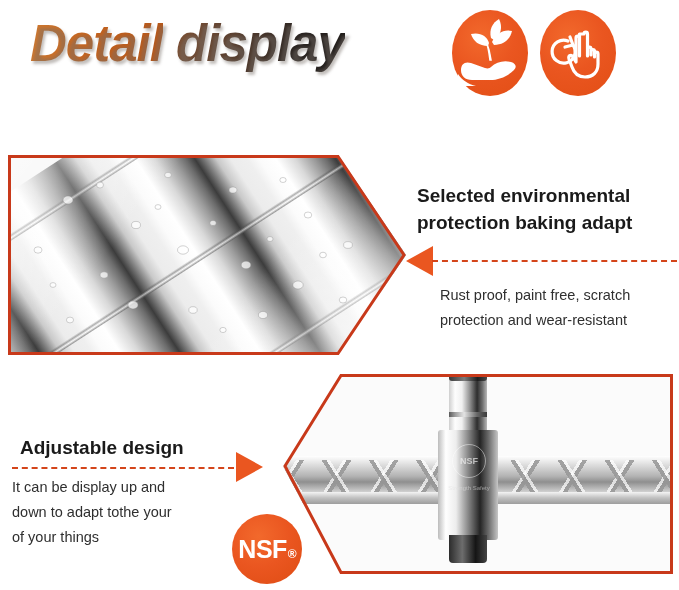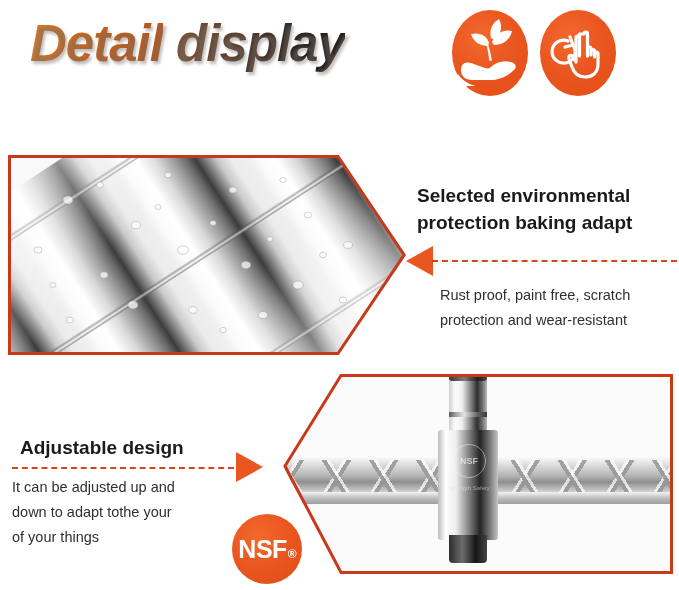--- a/index.html
+++ b/index.html
@@ -355,21 +355,21 @@
 <div class="dash-line" id="dash1"></div>
 <div class="body-text" id="txt1-body">
   <div>Rust proof, paint free, scratch</div>
   <div>protection and wear-resistant</div>
 </div>
 
 <div class="heading" id="txt2-heading">Adjustable design</div>
 <div class="dash-line" id="dash2"></div>
 <div class="tri" id="arrow-right"></div>
 <div class="body-text" id="txt2-body">
-  <div>It can be adjusted up and</div>
+  <div>It can be display up and</div>
   <div>down to adapt tothe your</div>
   <div>of your things</div>
 </div>
 
 <div id="panel-bottom">
   <div class="clip">
     <div class="shelf-wire"></div>
     <div class="zig"></div>
     <div class="shelf-wire2"></div>
     <div class="collar">

